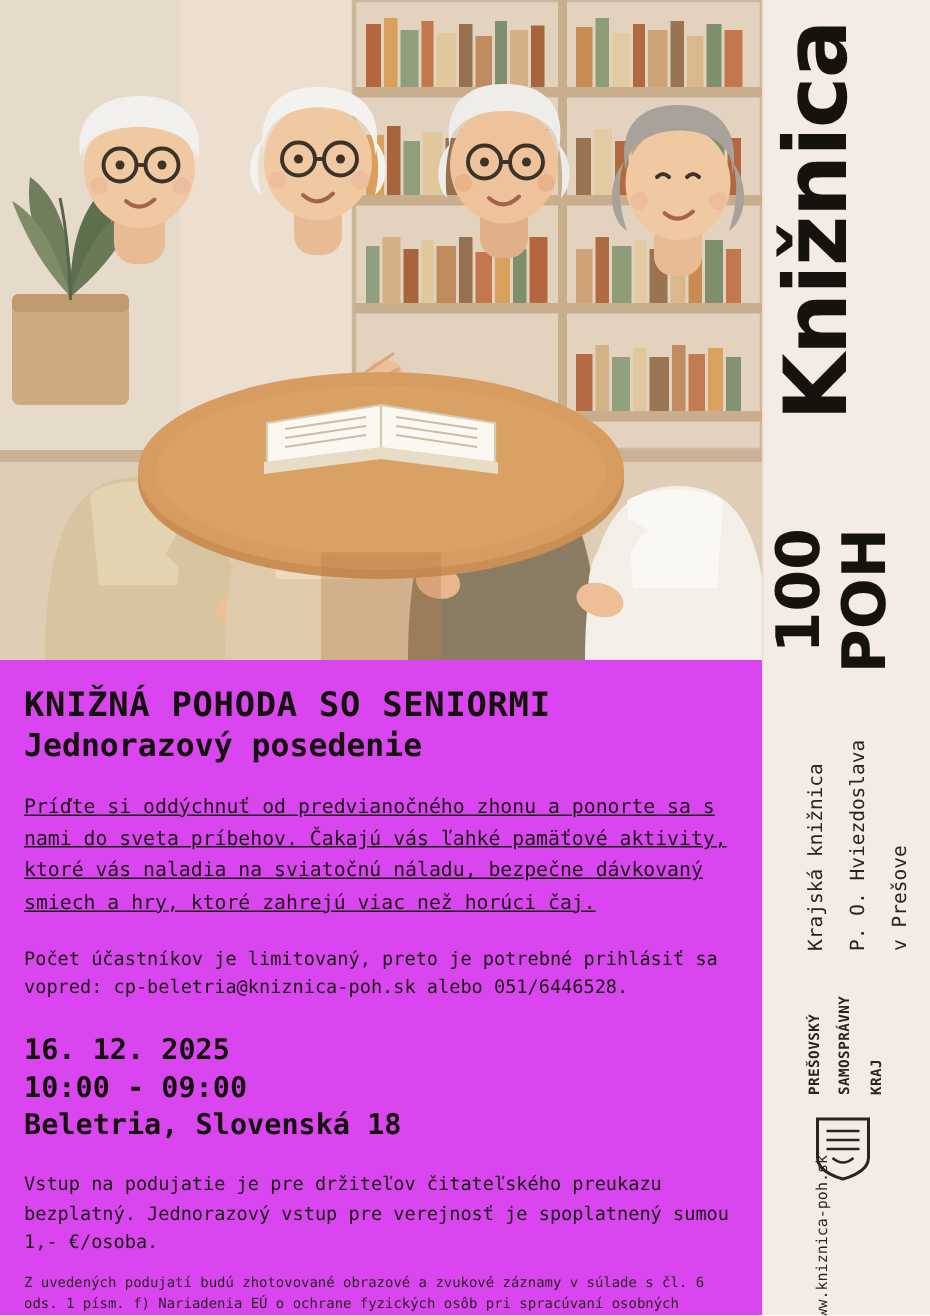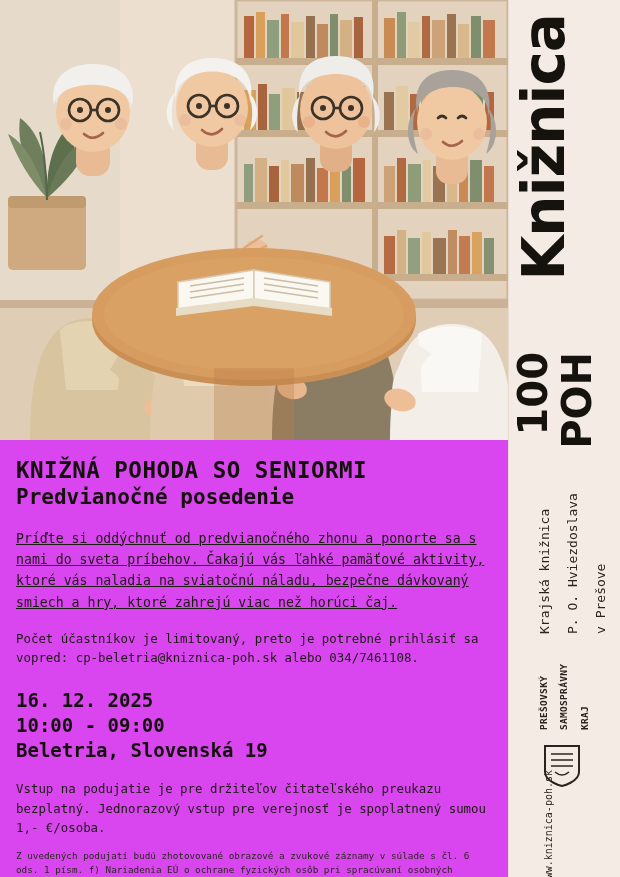--- a/index.html
+++ b/index.html
@@ -404,30 +404,30 @@
           <line x1="264" y1="278" x2="318" y2="286"></line>
           <line x1="264" y1="284" x2="318" y2="292"></line>
           <line x1="264" y1="290" x2="318" y2="298"></line>
         </g>
       </g>
     </svg>
   </div>
 
   <div class="content">
     <h1 class="title">KNIŽNÁ POHODA SO SENIORMI</h1>
-    <h2 class="subtitle">Predvianočné posedenie</h2>
+    <h2 class="subtitle">Jednorazový posedenie</h2>
 
     <p class="para">Príďte si oddýchnuť od predvianočného zhonu a ponorte sa s nami do sveta príbehov. Čakajú vás ľahké pamäťové aktivity, ktoré vás naladia na sviatočnú náladu, bezpečne dávkovaný smiech a hry, ktoré zahrejú viac než horúci čaj.</p>
 
-    <p class="note">Počet účastníkov je limitovaný, preto je potrebné prihlásiť sa vopred: cp-beletria@kniznica-poh.sk alebo  034/7461108.</p>
+    <p class="note">Počet účastníkov je limitovaný, preto je potrebné prihlásiť sa vopred: cp-beletria@kniznica-poh.sk alebo  051/6446528.</p>
 
     <div class="when-block">
       <div>16. 12. 2025</div>
       <div>10:00 - 09:00</div>
-      <div>Beletria, Slovenská 19</div>
+      <div>Beletria, Slovenská 18</div>
     </div>
 
     <p class="note">Vstup na podujatie je pre držiteľov čitateľského preukazu bezplatný. Jednorazový vstup pre verejnosť je spoplatnený sumou 1,- €/osoba.</p>
 
     <p class="fineprint">Z uvedených podujatí budú zhotovované obrazové a zvukové záznamy v súlade s čl. 6 ods. 1 písm. f) Nariadenia EÚ o ochrane fyzických osôb pri spracúvaní osobných údajov.</p>
   </div>
 
   <div class="brand-strip">
     <div class="brand-strip-inner">
       <div class="brand-title vert">Knižnica</div>

